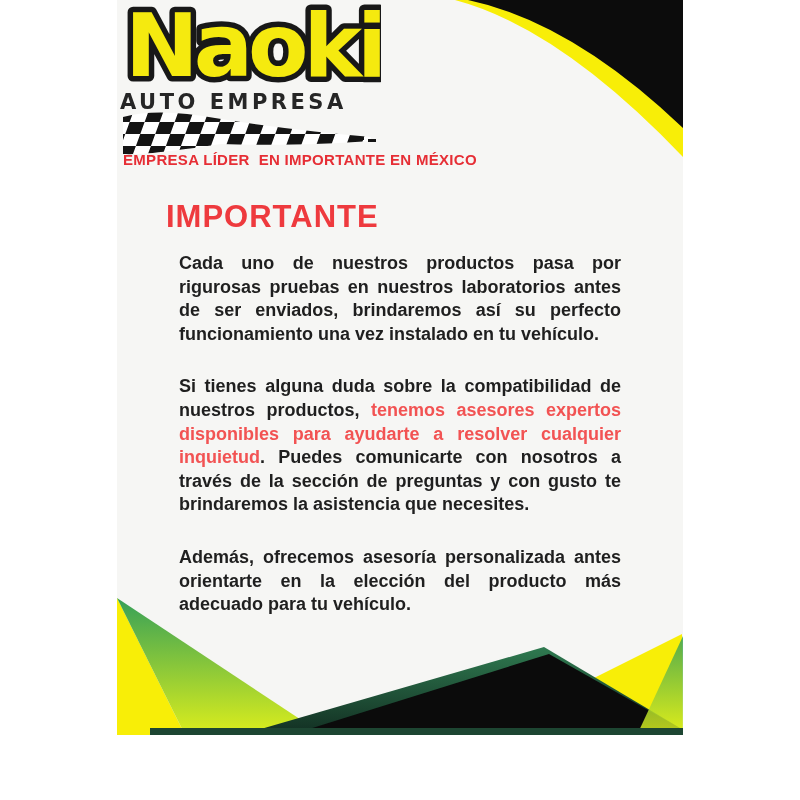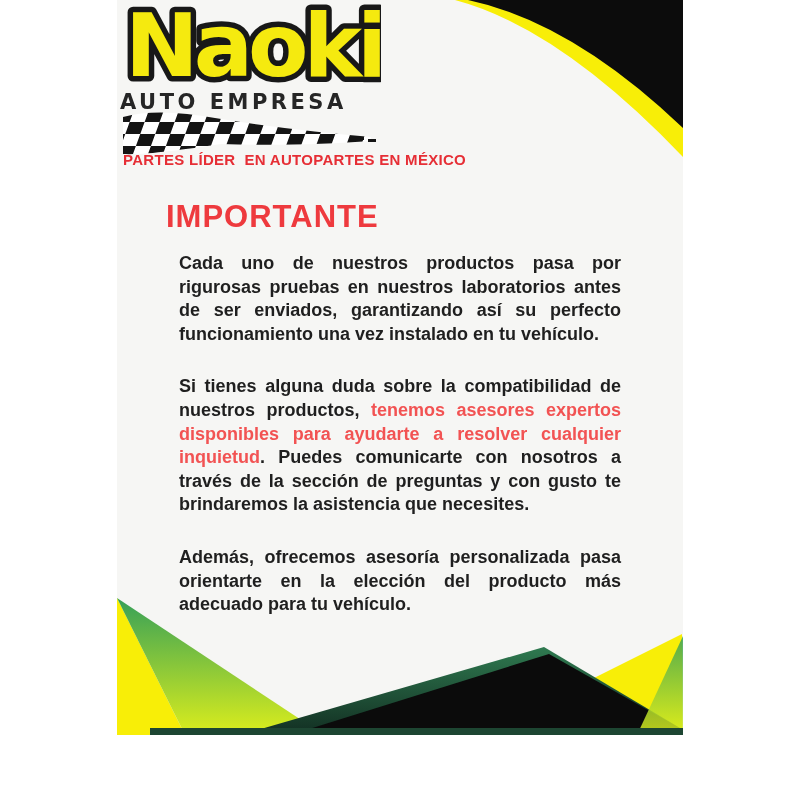--- a/index.html
+++ b/index.html
@@ -64,28 +64,28 @@
         <rect width="15" height="12" fill="#141414"></rect>
         <rect x="15" y="12" width="15" height="12" fill="#141414"></rect>
       </pattern>
     </defs>
     <path d="M4,7 C30,0 62,2 96,8 C150,17 205,23 252,27 L252,31
              C210,34 152,36 102,34 C62,40 26,45 4,44 Z" fill="url(#chk)"></path>
     <rect x="236" y="27" width="9" height="3" fill="#141414"></rect>
     <rect x="249" y="29" width="8" height="3" fill="#141414"></rect>
   </svg>
 
-  <div class="tagline">PARTES LÍDER  EN AUTOPARTES EN MÉXICO</div>
+  <div class="tagline">EMPRESA LÍDER  EN IMPORTANTE EN MÉXICO</div>
 
   <h1 class="heading">IMPORTANTE</h1>
 
   <div class="copy">
-    <p>Cada uno de nuestros productos pasa por rigurosas pruebas en nuestros laboratorios antes de ser enviados, garantizando así su perfecto funcionamiento una vez instalado en tu vehículo.</p>
+    <p>Cada uno de nuestros productos pasa por rigurosas pruebas en nuestros laboratorios antes de ser enviados, brindaremos así su perfecto funcionamiento una vez instalado en tu vehículo.</p>
     <p><span>Si tienes alguna duda sobre la compatibilidad de nuestros productos, </span><span class="hl">tenemos asesores expertos disponibles para ayudarte a resolver cualquier inquietud</span><span>. Puedes comunicarte con nosotros a través de la sección de preguntas y con gusto te brindaremos la asistencia que necesites.</span></p>
-    <p class="last">Además, ofrecemos asesoría personalizada pasa orientarte en la elección del producto más adecuado para tu vehículo.</p>
+    <p class="last">Además, ofrecemos asesoría personalizada antes orientarte en la elección del producto más adecuado para tu vehículo.</p>
   </div>
 
   <svg class="bottom-svg" width="566" height="140" viewBox="0 0 566 140">
     <defs>
       <linearGradient id="gl" x1="0" y1="0" x2="0" y2="1">
         <stop offset="0" stop-color="#36a058"></stop>
         <stop offset="1" stop-color="#dcee1c"></stop>
       </linearGradient>
       <linearGradient id="gm" x1="0" y1="0" x2="0" y2="1">
         <stop offset="0" stop-color="#2f7a50"></stop>

